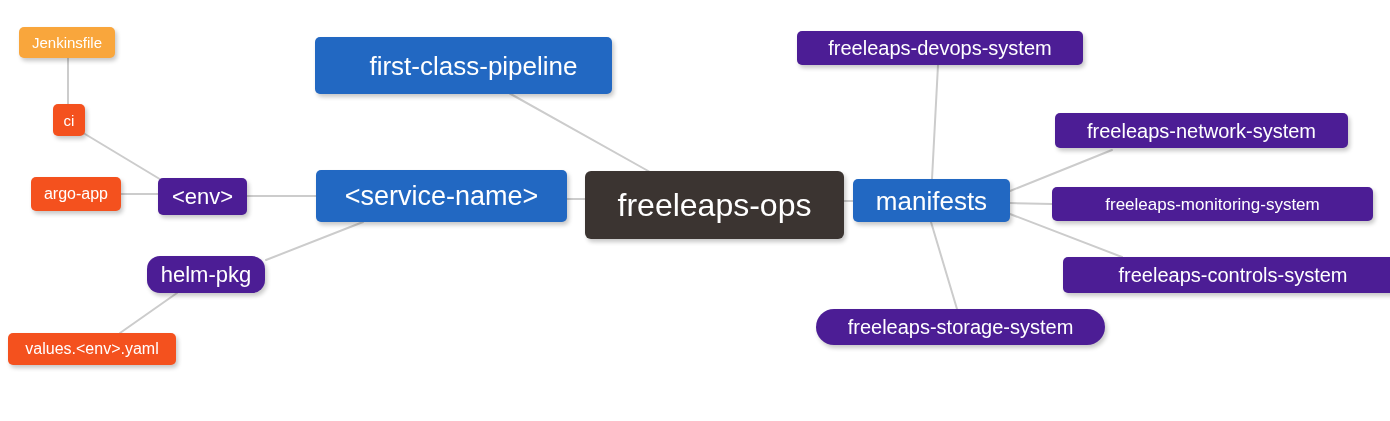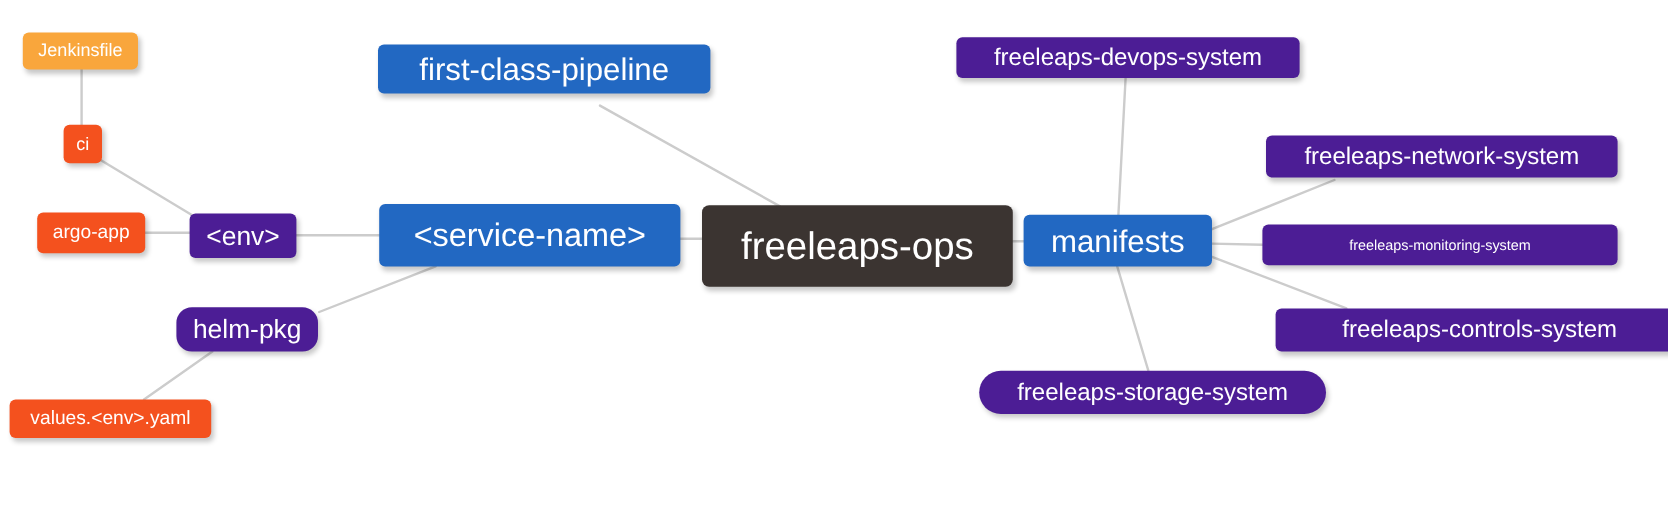--- a/index.html
+++ b/index.html
@@ -41,27 +41,27 @@
   .blue   { background: #2268C2; }
   .dark   { background: #3B3431; }
 
   
   .n-jenkinsfile { left: 19px;  top: 27px;  width: 96px;  height: 31px; font-size: 15px; }
   .n-ci          { left: 53px;  top: 104px; width: 32px;  height: 32px; font-size: 15px; }
   .n-argo        { left: 31px;  top: 177px; width: 90px;  height: 34px; font-size: 16px; }
   .n-env         { left: 158px; top: 178px; width: 89px;  height: 37px; font-size: 22px; }
   .n-helm        { left: 147px; top: 256px; width: 118px; height: 37px; font-size: 22px; border-radius: 13px; }
   .n-values      { left: 8px;   top: 333px; width: 168px; height: 32px; font-size: 16px; }
-  .n-pipeline    { left: 315px; top: 37px;  width: 277px; height: 41px; font-size: 26px; }
+  .n-pipeline    { left: 315px; top: 37px;  width: 277px; height: 57px; font-size: 26px; padding-left: 20px; }
   .n-service     { left: 316px; top: 170px; width: 251px; height: 52px; font-size: 27px; }
   .n-root        { left: 585px; top: 171px; width: 259px; height: 68px; font-size: 32px; border-radius: 6px; }
   .n-manifests   { left: 853px; top: 179px; width: 157px; height: 43px; font-size: 26px; }
   .n-devops      { left: 797px; top: 31px;  width: 286px; height: 34px; font-size: 20px; }
   .n-network     { left: 1055px;top: 113px; width: 293px; height: 35px; font-size: 20px; }
-  .n-monitoring  { left: 1052px;top: 187px; width: 296px; height: 34px; font-size: 12px; }
+  .n-monitoring  { left: 1052px;top: 187px; width: 321px; height: 34px; font-size: 17px; }
   .n-controls    { left: 1063px;top: 257px; width: 340px; height: 36px; font-size: 20px; }
   .n-storage     { left: 816px; top: 309px; width: 289px; height: 36px; font-size: 20px; border-radius: 18px; }
 </style>
 </head>
 <body>
 
 <div class="canvas">
 
   <svg class="edges" viewBox="0 0 1390 421" xmlns="http://www.w3.org/2000/svg">
     <g stroke="#CCCCCC" stroke-width="2" fill="none" stroke-linecap="round">

